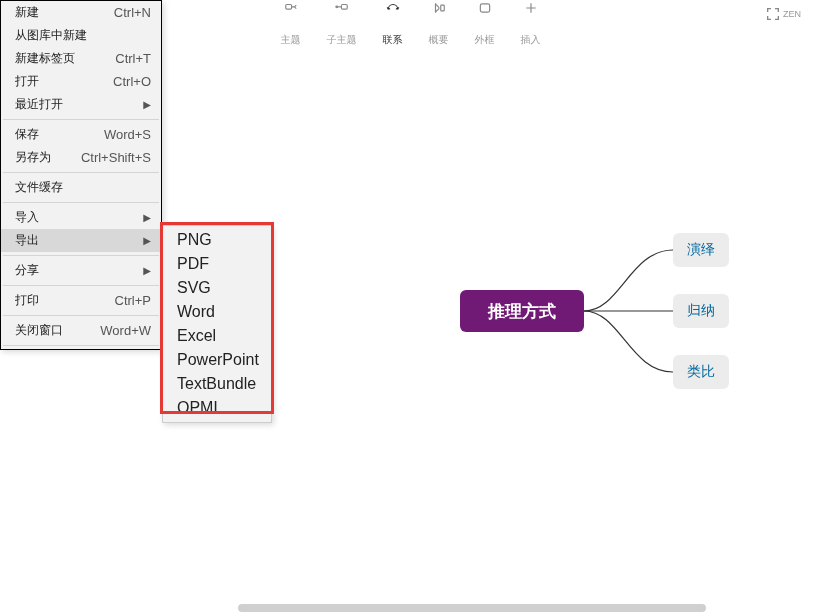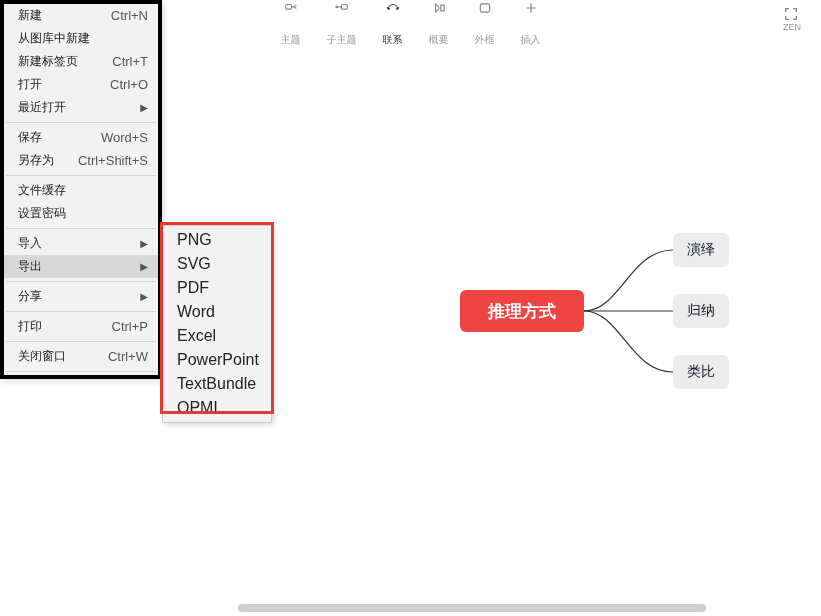--- a/index.html
+++ b/index.html
@@ -6,43 +6,43 @@
   body { width: 821px; height: 616px; background: #fff; position: relative; overflow: hidden; }
 
   
   .toolbar { position: absolute; top: 0; left: 0; right: 0; height: 46px; background: #fff; display: flex; align-items: center; justify-content: center; }
   .toolbar-center { display: flex; gap: 26px; }
   .toolbar-item { display: flex; flex-direction: column; align-items: center; gap: 17px; cursor: pointer; }
   .toolbar-item .ico { width: 18px; height: 16px; display: flex; align-items: center; justify-content: center; color: #888; }
   .toolbar-item.active .ico { color: #333; }
   .toolbar-item .lbl { font-size: 10px; color: #999; }
   .toolbar-item.active .lbl { color: #333; }
-  .zen { position: absolute; right: 20px; top: 6px; display: flex; flex-direction: column; align-items: center; cursor: pointer; }
+  .zen { position: absolute; right: 20px; top: 6px; display: flex; align-items: center; cursor: pointer; }
   .zen .ico { width: 18px; height: 16px; color: #888; }
   .zen .lbl { font-size: 9px; color: #999; }
 
   
-  .menu { position: absolute; top: 0; left: 0; width: 162px; background: #f2f2f2; border: 4px solid #000000; box-shadow: 2px 2px 6px rgba(0,0,0,0.15); }
+  .menu { position: absolute; top: 0; left: 0; width: 162px; background: #f2f2f2; border: 1px solid #000000; box-shadow: 2px 2px 6px rgba(0,0,0,0.15); }
   .menu-item { display: flex; align-items: center; justify-content: space-between; padding: 3px 10px 3px 14px; font-size: 12px; color: #222; cursor: pointer; }
   .menu-item .nm { white-space: nowrap; }
   .menu-item .sc { color: #555; font-size: 13px; }
   .menu-sep { height: 1px; background: #d4d4d4; margin: 3px 2px; }
   .menu-item.highlight { background: #d8d8d8; }
   .submenu-caret { font-size: 10px; color: #555; }
 
   
   .submenu { position: absolute; top: 225px; left: 162px; width: 110px; background: #f2f2f2; border: 1px solid #ccc; box-shadow: 2px 2px 6px rgba(0,0,0,0.15); padding: 2px 0; }
   .submenu-item { padding: 3px 14px; font-size: 16px; color: #222; cursor: pointer; }
 
   .red-box { position: absolute; top: 222px; left: 160px; width: 114px; height: 192px; border: 3px solid #e53935; pointer-events: none; }
 
   
   .mindmap { position: absolute; top: 130px; left: 400px; width: 380px; height: 380px; }
-  .central { position: absolute; left: 60px; top: 160px; width: 124px; height: 42px; background: #ef4444; border-radius: 6px; display: flex; align-items: center; justify-content: center; color: #fff; font-size: 17px; font-weight: 600; }
-  .child { position: absolute; left: 273px; width: 56px; height: 34px; background: #ececec; border-radius: 6px; display: flex; align-items: center; justify-content: center; color: #0f172a; font-size: 14px; }
+  .central { position: absolute; left: 60px; top: 160px; width: 124px; height: 42px; background: #701a75; border-radius: 6px; display: flex; align-items: center; justify-content: center; color: #fff; font-size: 17px; font-weight: 600; }
+  .child { position: absolute; left: 273px; width: 56px; height: 34px; background: #ececec; border-radius: 6px; display: flex; align-items: center; justify-content: center; color: #0369a1; font-size: 14px; }
   .child.c1 { top: 103px; }
   .child.c2 { top: 164px; }
   .child.c3 { top: 225px; text-align: right; }
   .connectors { position: absolute; top: 0; left: 0; width: 100%; height: 100%; }
 
   
   .hscroll { position: absolute; bottom: 0; left: 0; right: 0; height: 14px; background: #fff; display: flex; align-items: center; }
   .hscroll-track { position: relative; width: 100%; height: 10px; }
   .hscroll-thumb { position: absolute; height: 8px; background: #d0d0d0; border-radius: 4px; }
 </style>
@@ -153,23 +153,20 @@
       <span class="sc">Word+S</span>
     </div>
     <div class="menu-item">
       <span class="nm">另存为</span>
       <span class="sc">Ctrl+Shift+S</span>
     </div>
     <div class="menu-sep"></div>
     <div class="menu-item">
       <span class="nm">文件缓存</span>
     </div>
-    <div class="menu-item">
-      <span class="nm">设置密码</span>
-    </div>
     <div class="menu-sep"></div>
     <div class="menu-item">
       <span class="nm">导入</span>
       <span class="submenu-caret">▶</span>
     </div>
     <div class="menu-item highlight">
       <span class="nm">导出</span>
       <span class="submenu-caret">▶</span>
     </div>
     <div class="menu-sep"></div>
@@ -178,29 +175,29 @@
       <span class="submenu-caret">▶</span>
     </div>
     <div class="menu-sep"></div>
     <div class="menu-item">
       <span class="nm">打印</span>
       <span class="sc">Ctrl+P</span>
     </div>
     <div class="menu-sep"></div>
     <div class="menu-item">
       <span class="nm">关闭窗口</span>
-      <span class="sc">Ctrl+W</span>
+      <span class="sc">Word+W</span>
     </div>
     <div class="menu-sep"></div>
   </div>
 
 <div class="submenu" id="export-submenu">
     <div class="submenu-item">PNG</div>
+    <div class="submenu-item">PDF</div>
     <div class="submenu-item">SVG</div>
-    <div class="submenu-item">PDF</div>
     <div class="submenu-item">Word</div>
     <div class="submenu-item">Excel</div>
     <div class="submenu-item">PowerPoint</div>
     <div class="submenu-item">TextBundle</div>
     <div class="submenu-item">OPML</div>
   </div>
 
 <div class="red-box"></div>
 
 <div class="hscroll">

